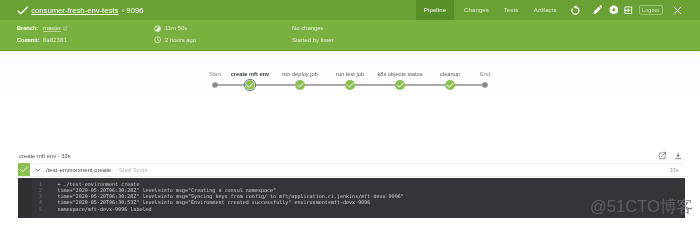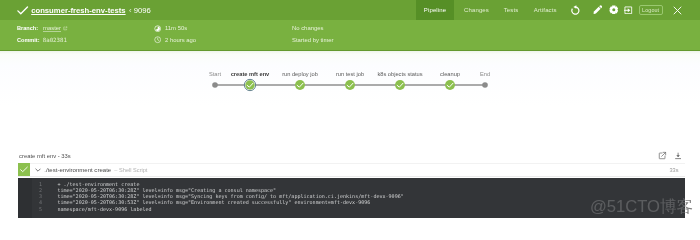--- a/index.html
+++ b/index.html
@@ -6,21 +6,21 @@
   html,body{margin:0;padding:0;}
   body{width:700px;height:218px;overflow:hidden;background:#fff;
        font-family:"Liberation Sans",sans-serif;}
   #root{position:relative;width:700px;height:218px;overflow:hidden;}
 
   
   .hdr{position:absolute;left:0;top:0;width:700px;height:49.6px;background:#79b140;}
   .hdr-top{position:absolute;left:0;top:0;width:700px;height:20.4px;background:#6aa134;}
   .hdr-title{position:absolute;left:17.2px;top:0;height:20.4px;display:flex;align-items:center;}
   .chk-ok{width:11.4px;height:8.8px;margin-right:2.6px;display:block;}
-  .run-name{color:#fff;font-size:7.7px;text-decoration:underline;letter-spacing:0px;font-weight:bold;}
+  .run-name{color:#fff;font-size:7.7px;text-decoration:underline;letter-spacing:0px;}
   .run-sep{color:#e8f2db;font-size:7.6px;margin:0 2px 0 3.5px;}
   .run-id{color:#fff;font-size:7.7px;}
 
   .nav{position:absolute;left:0;top:0;width:700px;height:20.4px;}
   .tab{position:absolute;top:0;height:20.4px;display:flex;align-items:center;
        justify-content:center;color:#e1eed0;font-size:6px;letter-spacing:.12px;}
   .tab.active{background:#568f26;color:#fff;}
   .navicon{position:absolute;top:0;height:20.4px;display:flex;align-items:center;
            justify-content:center;}
   .navicon svg{display:block;}

